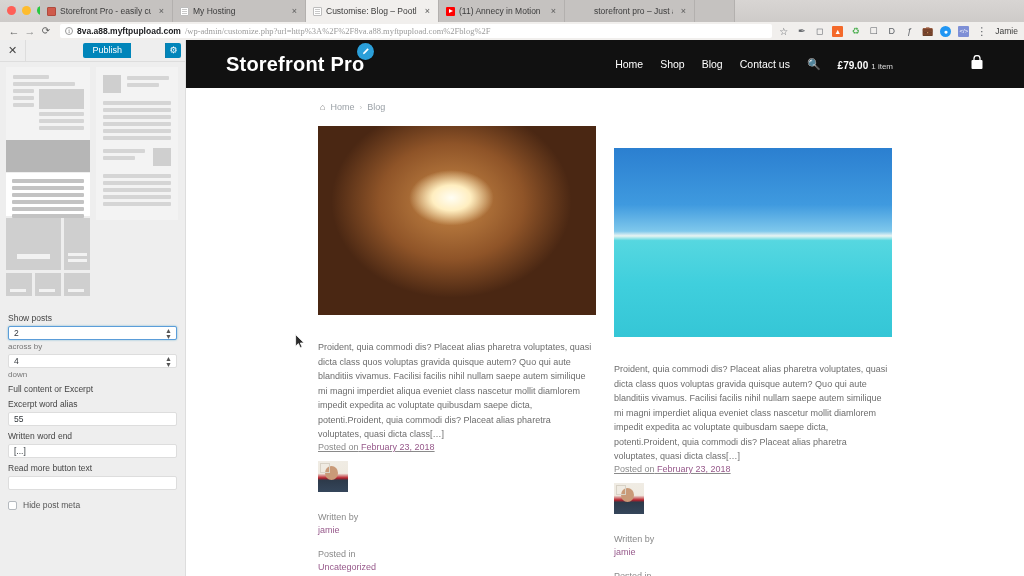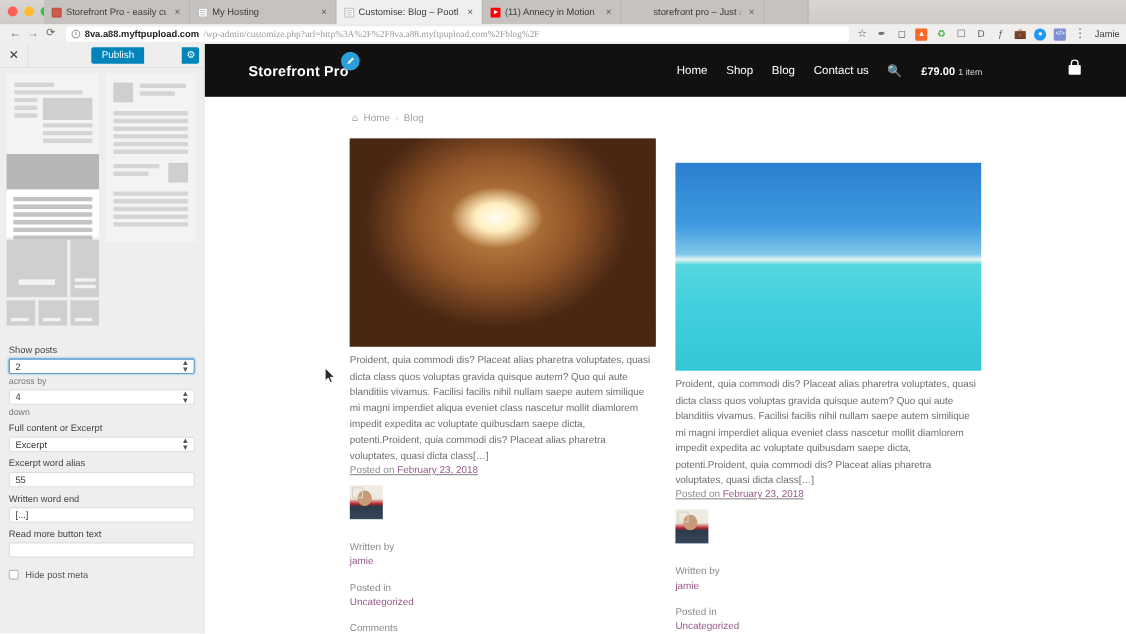--- a/index.html
+++ b/index.html
@@ -88,21 +88,21 @@
   .cz-footer { position: absolute; left: 0; bottom: 0; width: 186px; height: 26px; background: #eee; border-top: 1px solid #ddd; display: flex; align-items: center; padding: 0 8px; }
   .hide-ctrl { display: flex; align-items: center; gap: 5px; font-size: 8.5px; color: #555; }
   .hc-icon { width: 10px; height: 10px; border-radius: 50%; background: #555; color: #eee; font-size: 7px; line-height: 10px; text-align: center; }
   .dev-icons { margin-left: auto; display: flex; align-items: center; gap: 14px; }
   .dev { color: #555; }
 
   
   .preview { position: absolute; left: 186px; top: 40px; width: 838px; height: 536px; background: #fff; overflow: hidden; }
   .site-header { height: 48px; background: #111; display: flex; align-items: center; padding: 0 40px; }
   .logo-wrap { position: relative; display: flex; align-items: center; }
-  .logo { color: #fff; font-size: 13px; font-weight: bold; letter-spacing: .2px; }
+  .logo { color: #fff; font-size: 20px; font-weight: bold; letter-spacing: .2px; }
   .edit-badge { position: absolute; right: -10px; top: -10px; width: 17px; height: 17px; border-radius: 50%; background: #2b9fd9; display: flex; align-items: center; justify-content: center; box-shadow: 0 0 0 1px rgba(0,0,0,.15); }
   .edit-badge svg { width: 9px; height: 9px; }
   .nav { margin-left: auto; display: flex; align-items: center; gap: 17px; }
   .nav a { color: #fff; font-size: 10.5px; text-decoration: none; }
   .nav .srch { color: #fff; font-size: 11px; }
   .cartamt { color: #fff; font-size: 10px; font-weight: bold; }
   .cartqty { color: #ddd; font-size: 8px; margin-left: 3px; }
   .basket { margin-left: 60px; color: #fff; }
 
   .breadcrumb { display: flex; align-items: center; gap: 5px; padding: 14px 0 0 134px; font-size: 9px; color: #9aa0a6; }
@@ -113,21 +113,21 @@
   .post { width: 278px; }
   .thumb { width: 278px; height: 189px; }
   .thumb.atrium { background:
       radial-gradient(ellipse 64px 42px at 48% 38%, #fffef4 0%, #ffeec0 30%, rgba(255,214,130,0) 66%),
       radial-gradient(ellipse 150px 120px at 48% 40%, #c98a48 0%, #8f5428 48%, #4a2713 80%),
       linear-gradient(170deg, #2b1409 0%, #5a2f16 40%, #1d0d06 100%);
   }
   .thumb.sea { background:
       linear-gradient(#2b7fd0 0%, #3f9adf 30%, #7fc8ec 44%, #e8f4f2 46.5%, #56d7e0 49%, #3fcfdd 72%, #35c6d6 100%);
   }
-  .excerpt { font-size: 9px; line-height: 1.62; color: #6d6d6d; padding-top: 5px; }
+  .excerpt { font-size: 9px; line-height: 1.62; color: #6d6d6d; padding-top: 25px; }
   .meta { font-size: 9px; color: #8a8a8a; text-decoration: underline; }
   .meta .lnk { color: #96588a; }
   .avatar { width: 30px; height: 31px; margin-top: 9px; background:
       linear-gradient(#f0ece4 0%, #efeae0 40%, #b9202a 55%, #2d3a4a 62%, #35465b 100%);
     position: relative; }
   .avatar::before { content:""; position:absolute; left:7px; top:5px; width:13px; height:14px; border-radius:50%; background:#c99a78; }
   .avatar::after { content:""; position:absolute; left:2px; top:2px; width:8px; height:8px; border:1px solid #d8d2c6; }
   .label-sm { font-size: 9px; color: #8a8a8a; margin-top: 20px; }
   .link-sm { font-size: 9px; color: #96588a; margin-top: 3px; }
 
@@ -303,24 +303,20 @@
         <span class="arrows">▲<br>▼</span>
       </div>
       <div class="fld-sub">across by</div>
       <div class="sel">
         <span>4</span>
         <span class="arrows">▲<br>▼</span>
       </div>
       <div class="fld-sub">down</div>
 
       <div class="fld-label">Full content or Excerpt</div>
-      <div class="sel">
-        <span>Excerpt</span>
-        <span class="arrows">▲<br>▼</span>
-      </div>
 
       <div class="fld-label">Excerpt word alias</div>
       <div class="txt">
         <span>55</span>
       </div>
 
       <div class="fld-label">Written word end</div>
       <div class="txt">
         <span>[...]</span>
       </div>

